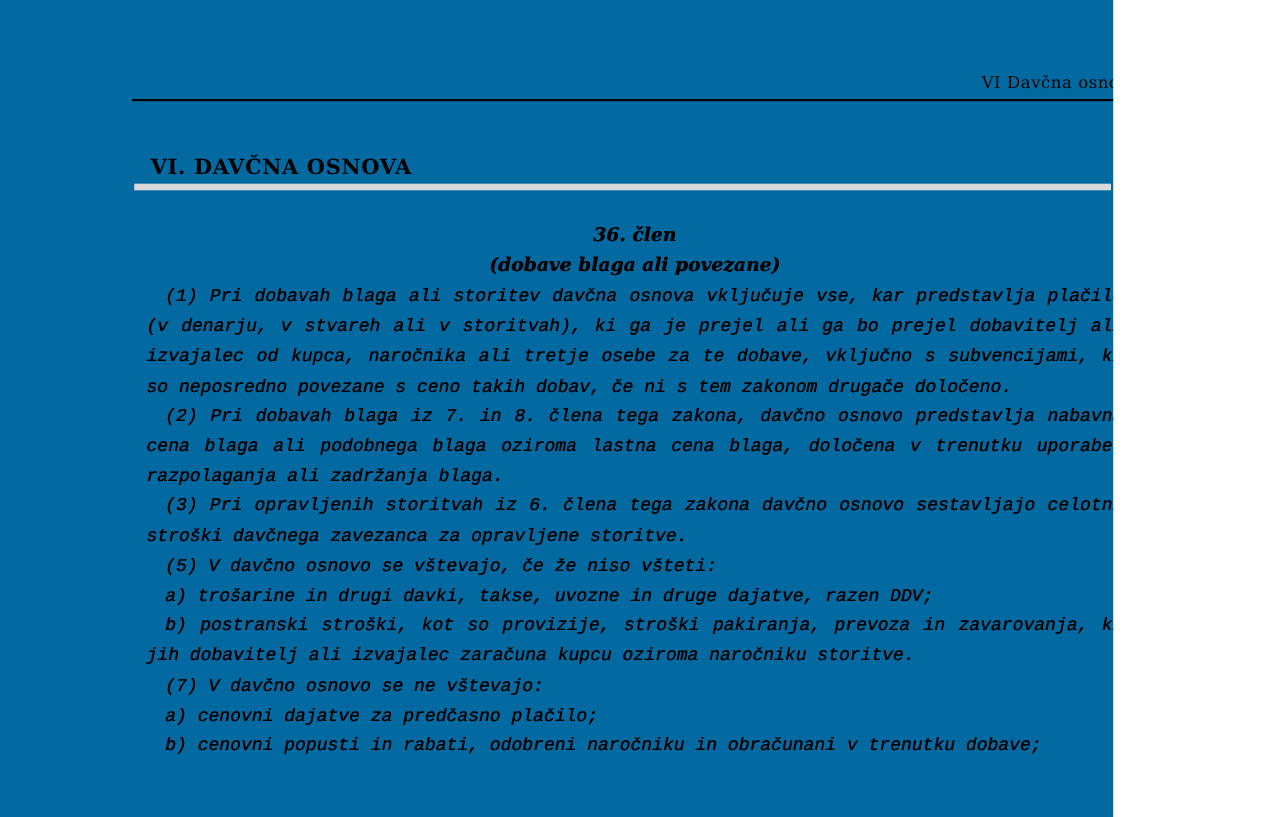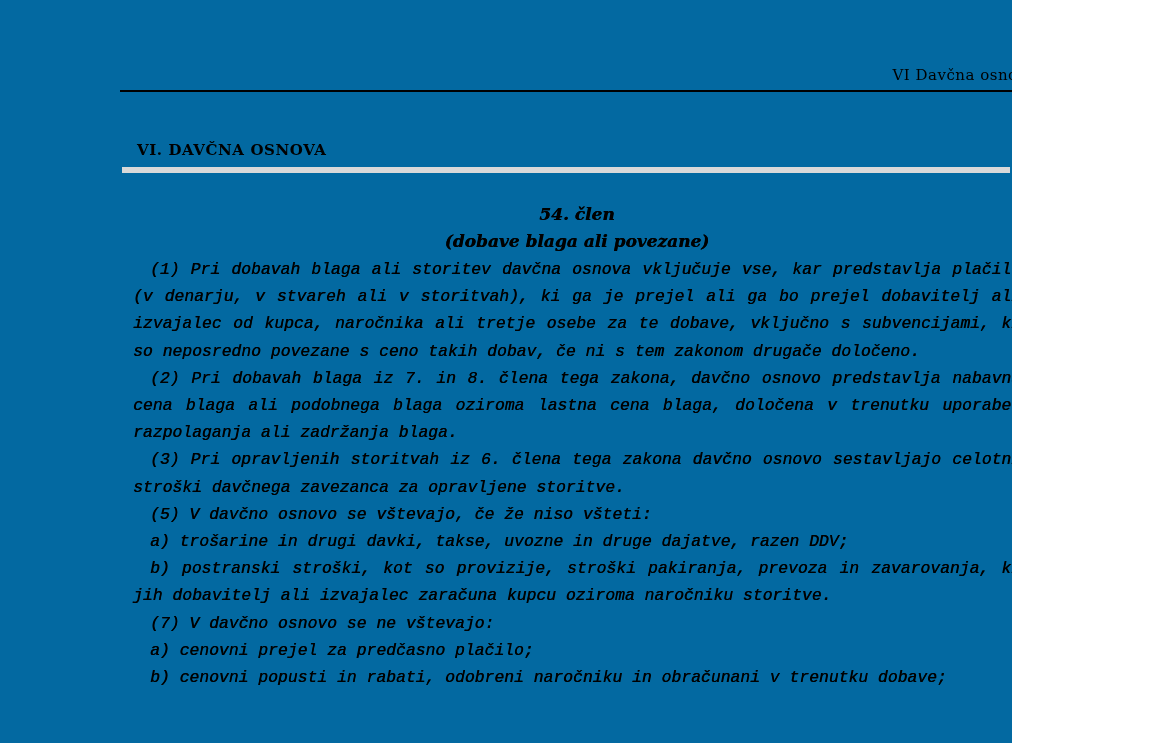--- a/index.html
+++ b/index.html
@@ -32,21 +32,21 @@
     top: 90px;
     left: 120px;
     width: 917px;
     height: 2px;
     background: #000000;
   }
   .section-heading {
     position: absolute;
     top: 141px;
     left: 137px;
-    font-size: 15px;
+    font-size: 19px;
     font-weight: bold;
     letter-spacing: 0.6px;
     font-family: "DejaVu Serif", serif;
   }
   .gray-bar {
     position: absolute;
     top: 167px;
     left: 122px;
     width: 888px;
     height: 6px;
@@ -89,29 +89,29 @@
 
   <div class="running-header">VI Davčna osnova</div>
 
   <div class="header-rule"></div>
 
   <div class="section-heading">VI. DAVČNA OSNOVA</div>
 
   <div class="gray-bar"></div>
 
   <div class="article-head">
-    <div>54. člen</div>
+    <div>36. člen</div>
     <div>(dobave blaga ali povezane)</div>
   </div>
 
   <div class="body-text">
       <p>(1) Pri dobavah blaga ali storitev davčna osnova vključuje vse, kar predstavlja plačilo (v denarju, v stvareh ali v storitvah), ki ga je prejel ali ga bo prejel dobavitelj ali izvajalec od kupca, naročnika ali tretje osebe za te dobave, vključno s subvencijami, ki so neposredno povezane s ceno takih dobav, če ni s tem zakonom drugače določeno.</p>
       <p>(2) Pri dobavah blaga iz 7. in 8. člena tega zakona, davčno osnovo predstavlja nabavna cena blaga ali podobnega blaga oziroma lastna cena blaga, določena v trenutku uporabe, razpolaganja ali zadržanja blaga.</p>
       <p>(3) Pri opravljenih storitvah iz 6. člena tega zakona davčno osnovo sestavljajo celotni stroški davčnega zavezanca za opravljene storitve.</p>
       <p>(5) V davčno osnovo se vštevajo, če že niso všteti:</p>
       <p>a) trošarine in drugi davki, takse, uvozne in druge dajatve, razen DDV;</p>
       <p>b) postranski stroški, kot so provizije, stroški pakiranja, prevoza in zavarovanja, ki jih dobavitelj ali izvajalec zaračuna kupcu oziroma naročniku storitve.</p>
       <p>(7) V davčno osnovo se ne vštevajo:</p>
-      <p>a) cenovni prejel za predčasno plačilo;</p>
+      <p>a) cenovni dajatve za predčasno plačilo;</p>
       <p>b) cenovni popusti in rabati, odobreni naročniku in obračunani v trenutku dobave;</p>
     </div>
 
 </div>
 
 </body></html>

